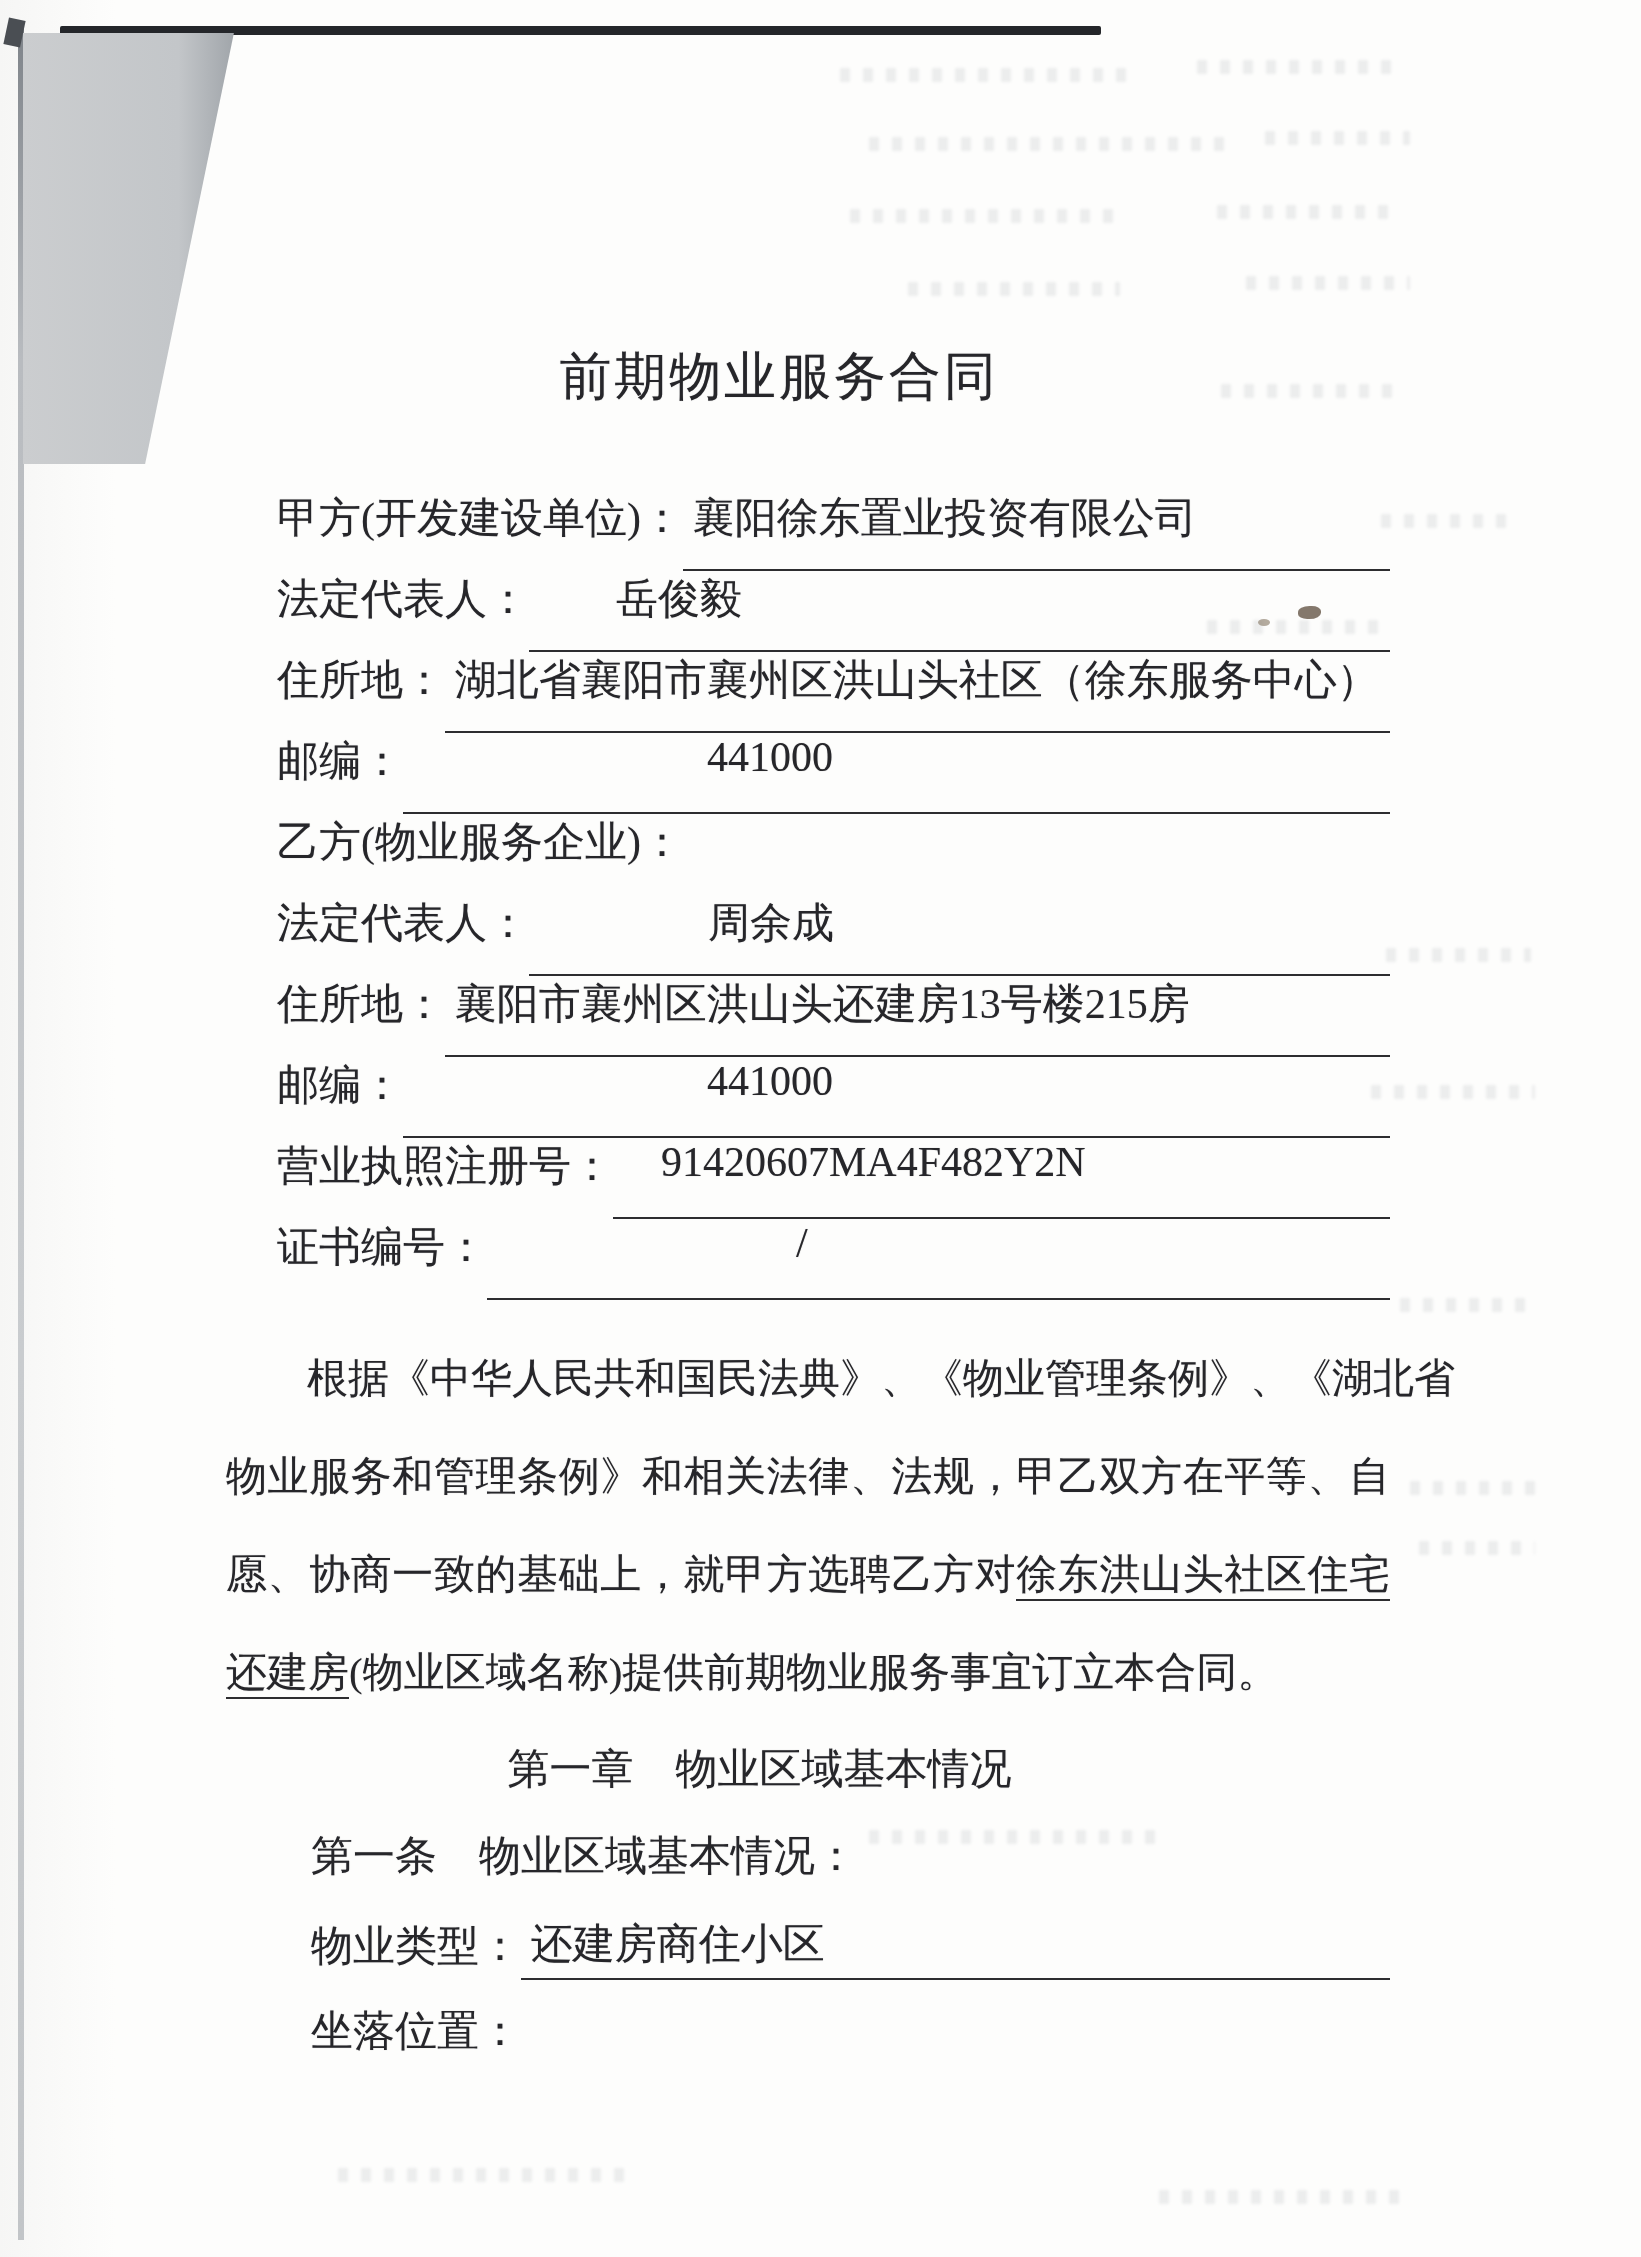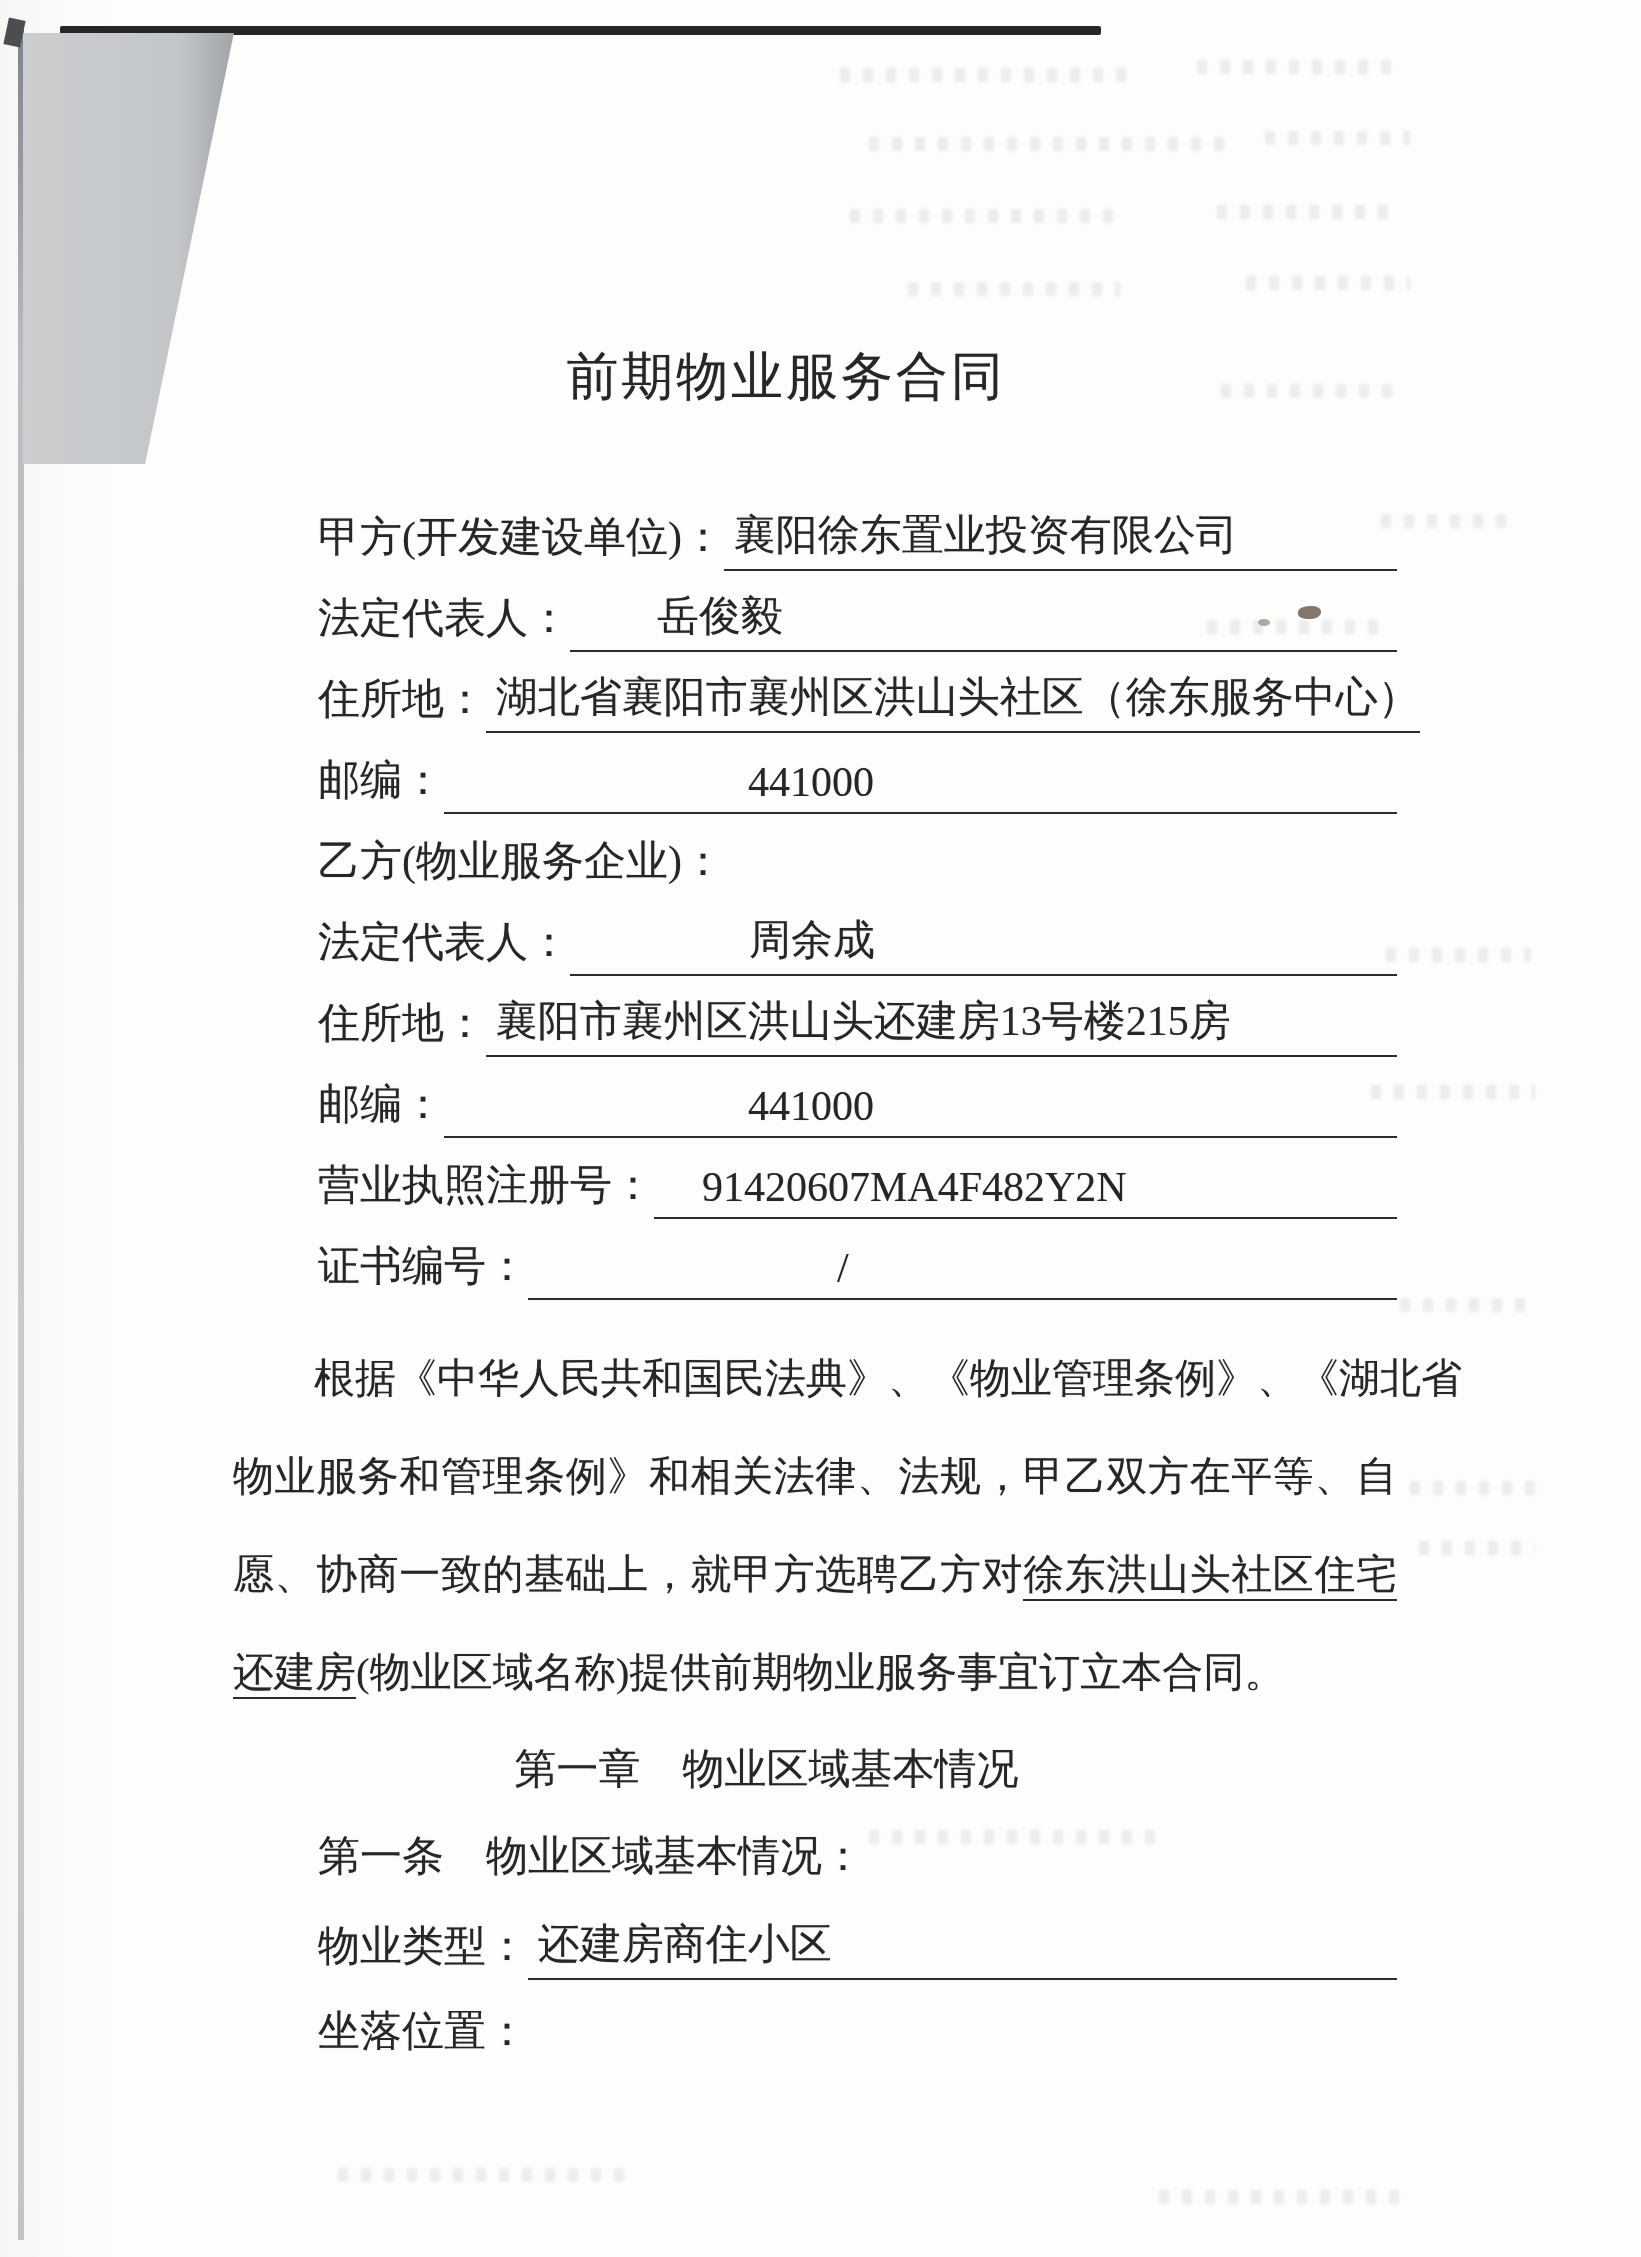--- a/index.html
+++ b/index.html
@@ -17,25 +17,25 @@
   .top-edge{position:absolute;left:60px;top:26px;width:1041px;height:8.7px;background:#24262a;border-radius:1.9px;}
   .wedge{position:absolute;left:23px;top:33px;width:222px;height:431px;
     background:linear-gradient(to right,#cbcdcf 0%,#c3c6c9 70%,#9ea3a8 97%,#8f959b 100%);
     clip-path:polygon(0 0,95% 0,55% 100%,0 100%);}
   .smudge{position:absolute;height:13.5px;
     background:repeating-linear-gradient(90deg,rgba(105,112,120,.75) 0 9.7px,transparent 9.7px 23px);
     opacity:.15;filter:blur(1.4px);}
   .speck1{position:absolute;left:1298px;top:606px;width:23px;height:12.6px;background:#6e6052;border-radius:50% 40% 50% 40%;opacity:.85;}
   .speck2{position:absolute;left:1258px;top:619px;width:11.6px;height:6.8px;background:#948776;border-radius:50%;opacity:.7;}
   
-  .content{position:absolute;left:233px;top:0;width:1164px;}
+  .content{position:absolute;left:226px;top:0;width:1164px;}
   .title{margin:338px 0 0 0;padding-right:58px;font-size:52px;font-weight:400;
     line-height:77px;text-align:center;letter-spacing:2.9px;}
   .fields{margin-top:75px;}
-  .frow{display:flex;align-items:flex-end;height:81px;margin-left:85px;font-size:42px;}
+  .frow{display:flex;height:81px;margin-left:51px;font-size:42px;}
   .frow2{display:flex;align-items:flex-end;height:85px;margin-left:85px;font-size:42px;}
   .flabel{white-space:nowrap;padding-bottom:5.8px;}
   .fvalue{flex:1 1 auto;border-bottom:2.9px solid #2d2d30;padding-bottom:5.8px;white-space:nowrap;}
   .fvalue.fit{flex:0 1 auto;padding-right:13.5px;}
   .p10{padding-left:9.7px;}  .p15{padding-left:14.5px;}  .p50{padding-left:48px;}
   .p90{padding-left:87px;}  .p185{padding-left:179px;} .p315{padding-left:304px;} .p320{padding-left:309px;}
   .intro{margin-top:29px;font-size:41px;}
   .iline{line-height:98px;white-space:nowrap;text-align:justify;text-align-last:justify;}
   .iline.lastline{text-align:left;text-align-last:left;}
   .iline.indent{text-indent:81px;}

